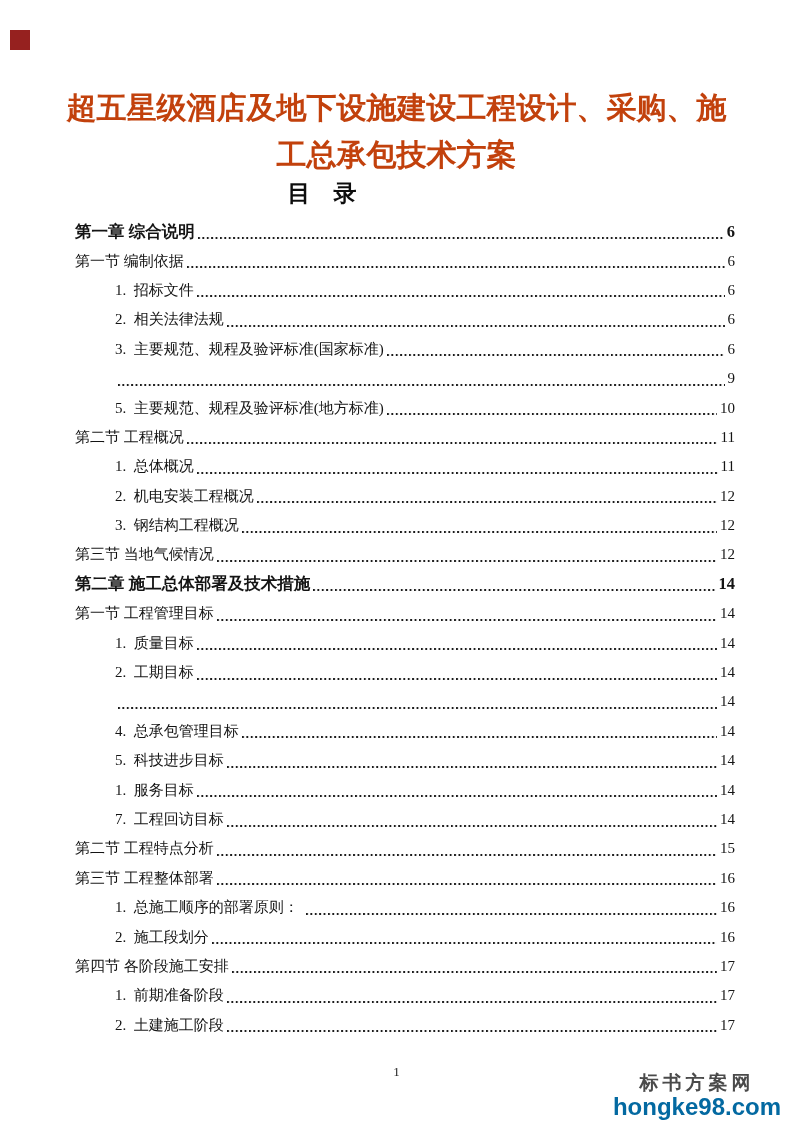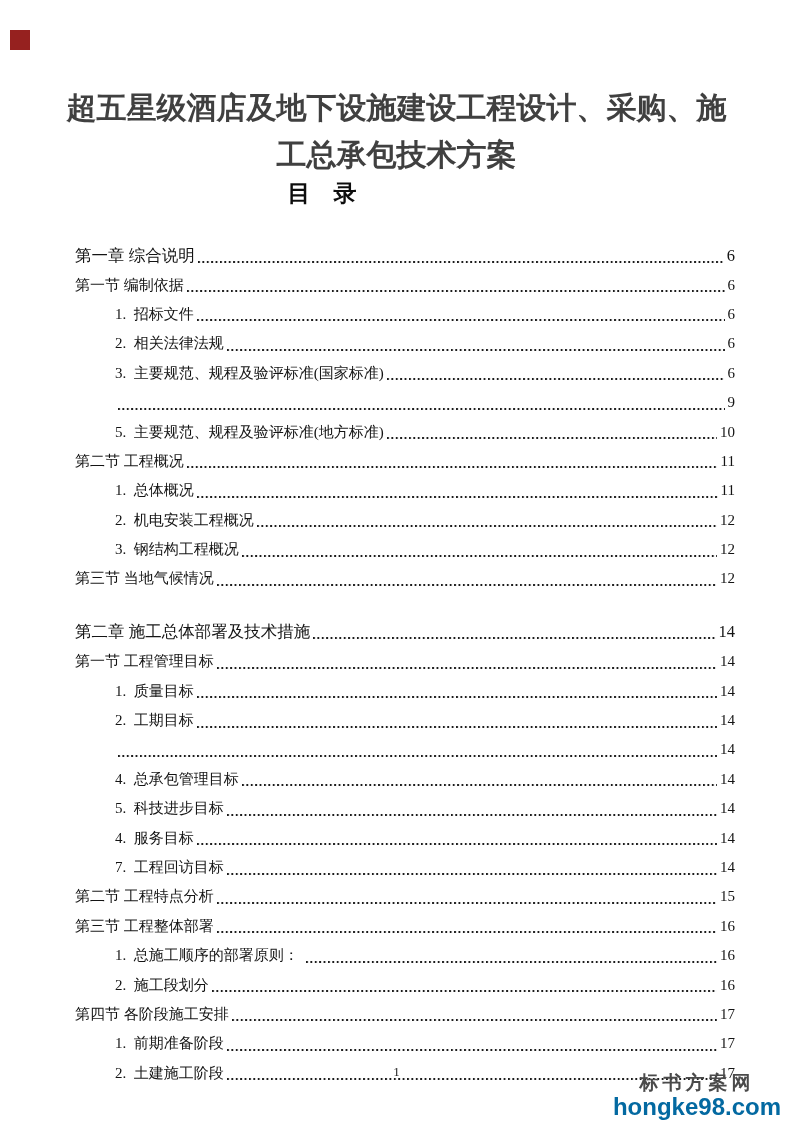--- a/index.html
+++ b/index.html
@@ -6,34 +6,34 @@
   body{
     width:793px;height:1122px;background:#ffffff;position:relative;overflow:hidden;
     font-family:"Liberation Serif","DejaVu Serif",serif;color:#141414;
   }
   .red-marker{
     position:absolute;left:10px;top:30px;width:20px;height:20px;background:#96211f;
   }
   .doc-title{
     position:absolute;top:84px;left:64px;width:665px;
     text-align:center;font-family:"Liberation Sans","DejaVu Sans",sans-serif;
-    font-weight:900;font-size:30px;line-height:47px;color:#404040;letter-spacing:0;
+    font-weight:900;font-size:30px;line-height:47px;color:#c2410c;letter-spacing:0;
   }
   .toc-heading{
     position:absolute;top:178px;left:0;width:644px;text-align:center;
     font-family:"Liberation Sans","DejaVu Sans",sans-serif;
     font-weight:900;font-size:23px;color:#0d0d0d;
   }
   .toc-list{
     position:absolute;top:217px;left:75px;width:660px;
   }
   .toc-row{
     display:flex;align-items:center;height:29.4px;font-size:15px;white-space:pre;
   }
-  .toc-row.chapter{font-size:16.5px;font-weight:400;margin-top:24px;}
+  .toc-row.chapter{font-size:16.5px;font-weight:700;}
   .toc-row.item{padding-left:40px;}
   .toc-label{white-space:pre;flex:0 0 auto;}
   .leader{
     flex:1 1 auto;height:2px;margin:0 3px;align-self:center;transform:translateY(6px);
     background-image:radial-gradient(circle at 1px 1px,#1b1b1b 1px,transparent 1.35px);
     background-size:4.4px 2px;background-repeat:repeat-x;background-position:left center;
   }
   .toc-page{flex:0 0 auto;}
   .footer-pagenum{
     position:absolute;top:1064px;left:0;width:793px;text-align:center;
@@ -68,21 +68,21 @@
     <div class="toc-row item"><span class="toc-label">2.  机电安装工程概况</span><span class="leader"></span><span class="toc-page">12</span></div>
     <div class="toc-row item"><span class="toc-label">3.  钢结构工程概况</span><span class="leader"></span><span class="toc-page">12</span></div>
     <div class="toc-row section"><span class="toc-label">第三节 当地气候情况</span><span class="leader"></span><span class="toc-page">12</span></div>
     <div class="toc-row chapter"><span class="toc-label">第二章 施工总体部署及技术措施</span><span class="leader"></span><span class="toc-page">14</span></div>
     <div class="toc-row section"><span class="toc-label">第一节 工程管理目标</span><span class="leader"></span><span class="toc-page">14</span></div>
     <div class="toc-row item"><span class="toc-label">1.  质量目标</span><span class="leader"></span><span class="toc-page">14</span></div>
     <div class="toc-row item"><span class="toc-label">2.  工期目标</span><span class="leader"></span><span class="toc-page">14</span></div>
     <div class="toc-row item"><span class="leader"></span><span class="toc-page">14</span></div>
     <div class="toc-row item"><span class="toc-label">4.  总承包管理目标</span><span class="leader"></span><span class="toc-page">14</span></div>
     <div class="toc-row item"><span class="toc-label">5.  科技进步目标</span><span class="leader"></span><span class="toc-page">14</span></div>
-    <div class="toc-row item"><span class="toc-label">4.  服务目标</span><span class="leader"></span><span class="toc-page">14</span></div>
+    <div class="toc-row item"><span class="toc-label">1.  服务目标</span><span class="leader"></span><span class="toc-page">14</span></div>
     <div class="toc-row item"><span class="toc-label">7.  工程回访目标</span><span class="leader"></span><span class="toc-page">14</span></div>
     <div class="toc-row section"><span class="toc-label">第二节 工程特点分析</span><span class="leader"></span><span class="toc-page">15</span></div>
     <div class="toc-row section"><span class="toc-label">第三节 工程整体部署</span><span class="leader"></span><span class="toc-page">16</span></div>
     <div class="toc-row item"><span class="toc-label">1.  总施工顺序的部署原则： </span><span class="leader"></span><span class="toc-page">16</span></div>
     <div class="toc-row item"><span class="toc-label">2.  施工段划分</span><span class="leader"></span><span class="toc-page">16</span></div>
     <div class="toc-row section"><span class="toc-label">第四节 各阶段施工安排</span><span class="leader"></span><span class="toc-page">17</span></div>
     <div class="toc-row item"><span class="toc-label">1.  前期准备阶段</span><span class="leader"></span><span class="toc-page">17</span></div>
     <div class="toc-row item"><span class="toc-label">2.  土建施工阶段</span><span class="leader"></span><span class="toc-page">17</span></div>
   </div>
 

